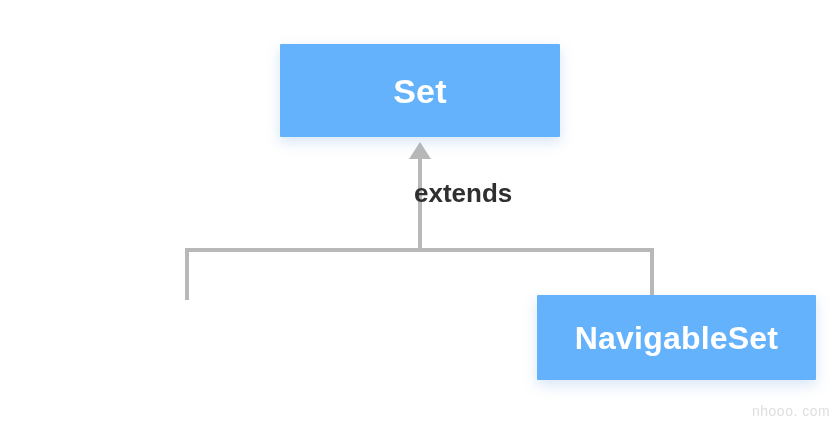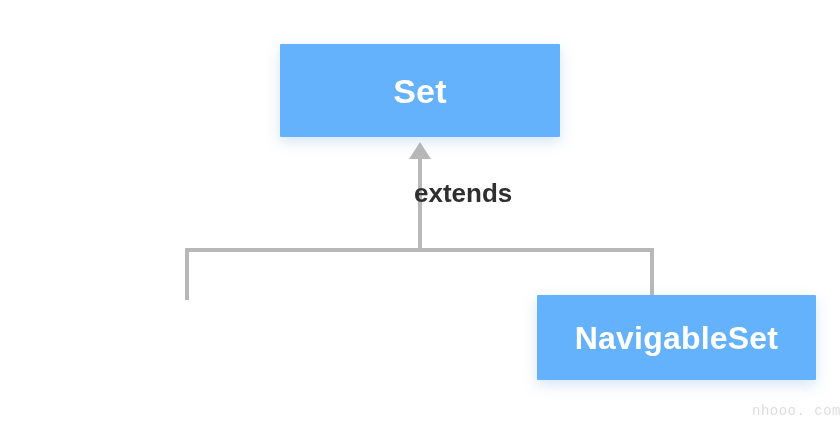--- a/index.html
+++ b/index.html
@@ -108,21 +108,21 @@
     font-weight: bold;
     line-height: 1;
     white-space: nowrap;
     z-index: 4;
   }
   #watermark {
     position: absolute;
     left: 752px;
     top: 403px;
     color: #dedede;
-    font-family: Liberation Mono, monospace;
+    font-family: Liberation Sans, sans-serif;
     font-size: 14px;
     letter-spacing: 0.5px;
     white-space: nowrap;
     z-index: 5;
   }
 </style>
 </head>
 <body>
 
 <div id="canvas">

